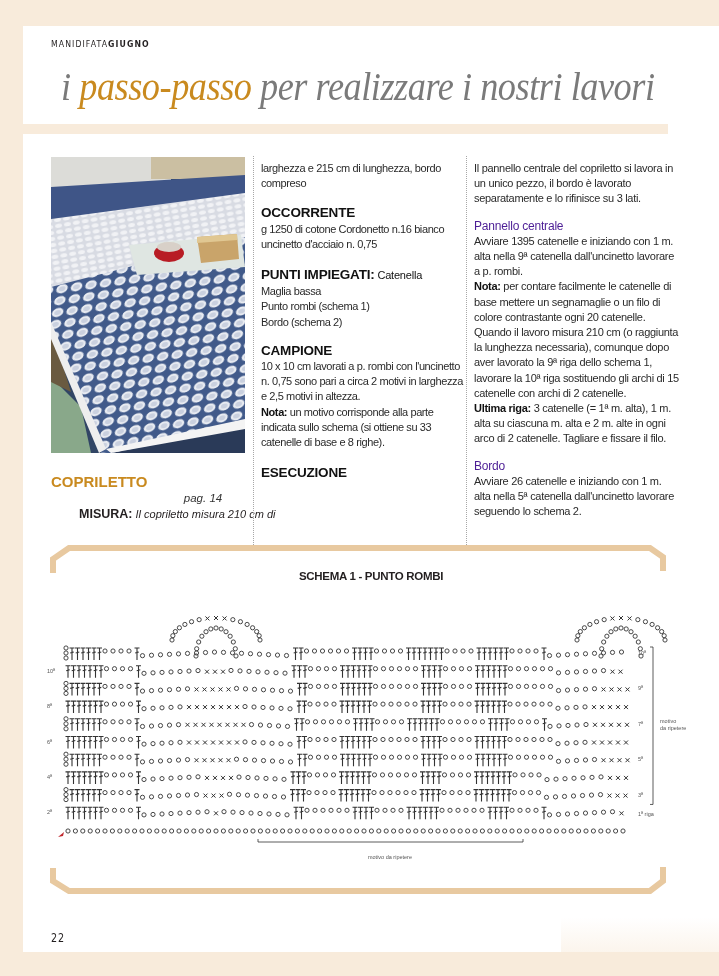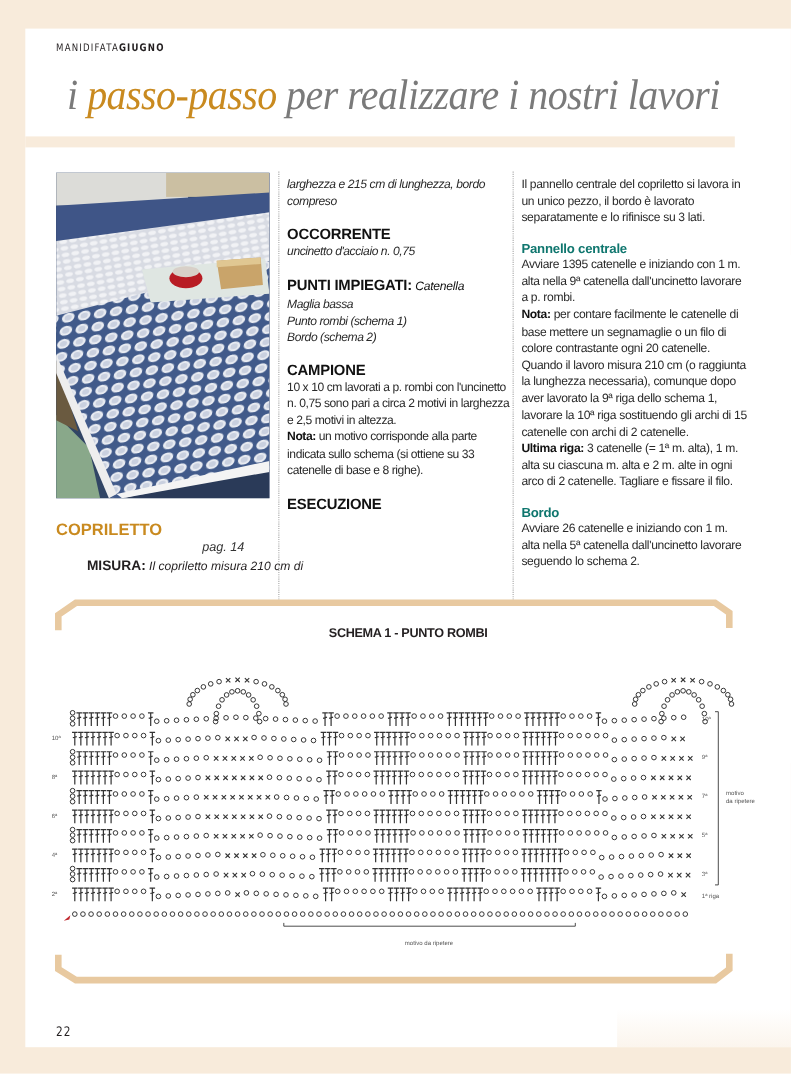--- a/index.html
+++ b/index.html
@@ -55,23 +55,23 @@
     position: absolute; top: 135px; width: 202px;
     font-size: 11px; line-height: 15.2px; letter-spacing: -0.4px; color: #2a2a2a;
   }
   .col-mid { left: 238px; }
   .col-right { left: 451px; width: 205px; letter-spacing: -0.3px; }
   .col-sep {
     position: absolute; top: 130px; height: 393px; width: 0;
     border-left: 1px dotted #a7a7a7;
   }
   .col p { margin: 0; }
-  .col .it { font-style: italic; }
+  .col .it { }
   .col h3 { margin: 13px 0 1px 0; font-size: 13.5px; font-weight: bold; color: #111; letter-spacing: -0.2px; }
-  .col h4 { margin: 12px 0 0 0; font-size: 12px; font-weight: bold; color: #0f766e; letter-spacing: -0.2px; }
+  .col h4 { margin: 12px 0 0 0; font-size: 12px; font-weight: normal; color: #4c1d95; letter-spacing: -0.2px; }
   .col .lead { font-weight: bold; color: #111; }
   .frame { position: absolute; }
   .chart-title {
     position: absolute; left: 0; width: 696px; top: 544px; text-align: center;
     font-weight: bold; font-size: 11.5px; letter-spacing: -0.3px;
   }
   #diagram { position: absolute; left: 0; top: 560px; }
   .page-num {
     position: absolute; left: 28px; top: 905px; font-family: "DejaVu Sans", sans-serif;
     font-size: 12px; letter-spacing: 1px; transform: scaleX(0.8); transform-origin: left top;
@@ -131,20 +131,21 @@
   <div class="photo-page-ref">pag. 14</div>
   <div class="photo-size"><b>MISURA:</b><i> Il copriletto misura 210 cm di</i></div>
 
   <div class="col-sep" style="left:230px"></div>
   <div class="col-sep" style="left:443px"></div>
 
   <div class="col col-mid">
     <p class="it">larghezza e 215 cm di lunghezza, bordo compreso</p>
 
     <h3 style="margin-top:14px">OCCORRENTE</h3>
+    <p class="it">g 1250 di cotone Cordonetto n.16 bianco</p>
     <p class="it">uncinetto d'acciaio n. 0,75</p>
 
     <h3 style="margin-top:15px"><span>PUNTI IMPIEGATI:</span><span class="it" style="font-weight:normal;font-size:11px"> Catenella</span></h3>
     <p class="it">Maglia bassa</p>
     <p class="it">Punto rombi (schema 1)</p>
     <p class="it">Bordo (schema 2)</p>
 
     <h3>CAMPIONE</h3>
     <p>10 x 10 cm lavorati a p. rombi con l'uncinetto n. 0,75 sono pari a circa 2 motivi in larghezza e 2,5 motivi in altezza.</p>
     <p><span class="lead">Nota:</span><span> un motivo corrisponde alla parte indicata sullo schema (si ottiene su 33 catenelle di base e 8 righe).</span></p>

